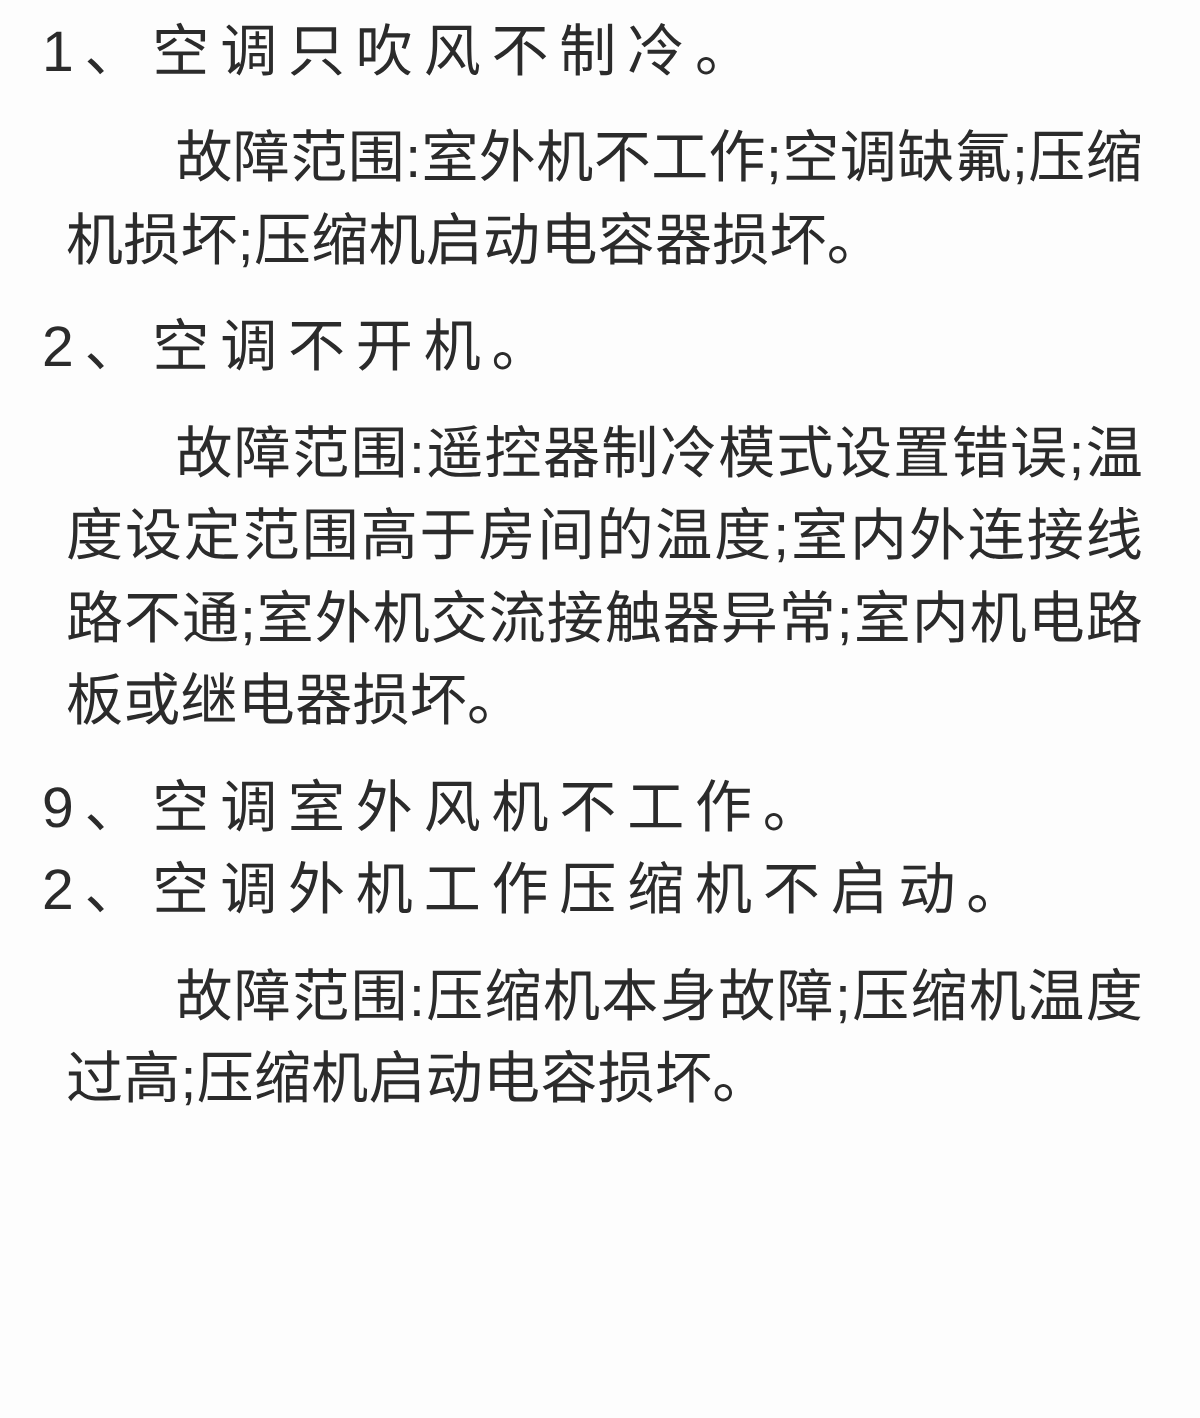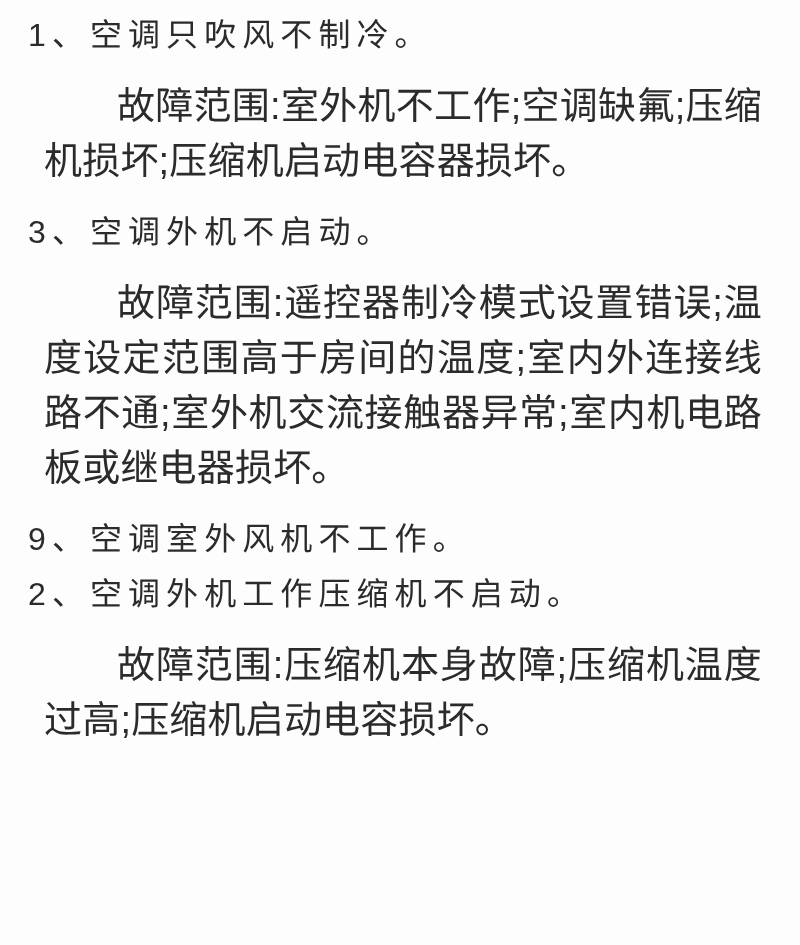--- a/index.html
+++ b/index.html
@@ -23,21 +23,21 @@
     color: #2b2b2b;
     text-align: justify;
     text-justify: inter-ideograph;
   }
   .fault-item {
     margin: 0;
     padding: 0;
   }
   .fault-title {
     margin: 0;
-    font-size: 32px;
+    font-size: 38px;
     font-weight: normal;
     letter-spacing: 0.19em;
     text-align: left;
     white-space: nowrap;
   }
   .fault-detail {
     margin: 16px;
     text-indent: 1.92em;
     letter-spacing: 0.005em;
     word-break: break-all;
@@ -48,24 +48,24 @@
 <body style="background: rgb(253, 253, 253);">
 
 <main class="doc" style="color: rgb(43, 43, 43);">
 
   <section class="fault-item">
     <h2 class="fault-title">1、空调只吹风不制冷。</h2>
     <p class="fault-detail">故障范围:室外机不工作;空调缺氟;压缩机损坏;压缩机启动电容器损坏。</p>
   </section>
 
   <section class="fault-item">
+    <h2 class="fault-title">2、空调不开机。</h2>
   </section>
 
   <section class="fault-item">
-    <h2 class="fault-title">3、空调外机不启动。</h2>
     <p class="fault-detail">故障范围:遥控器制冷模式设置错误;温度设定范围高于房间的温度;室内外连接线路不通;室外机交流接触器异常;室内机电路板或继电器损坏。</p>
   </section>
 
   <section class="fault-item">
     <h2 class="fault-title">9、空调室外风机不工作。</h2>
   </section>
 
   <section class="fault-item">
     <h2 class="fault-title">2、空调外机工作压缩机不启动。</h2>
     <p class="fault-detail">故障范围:压缩机本身故障;压缩机温度过高;压缩机启动电容损坏。</p>

